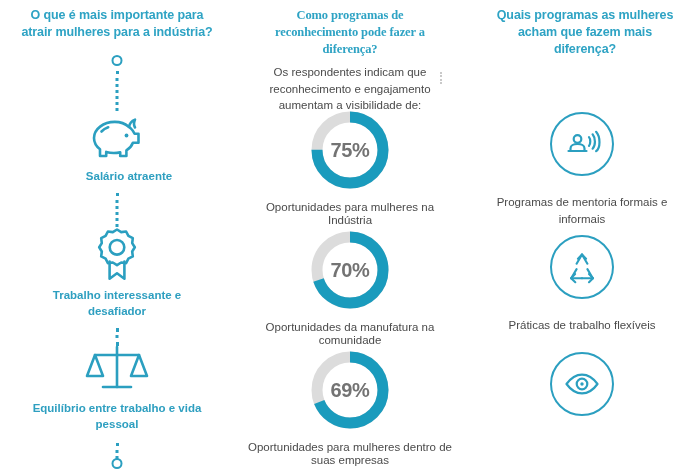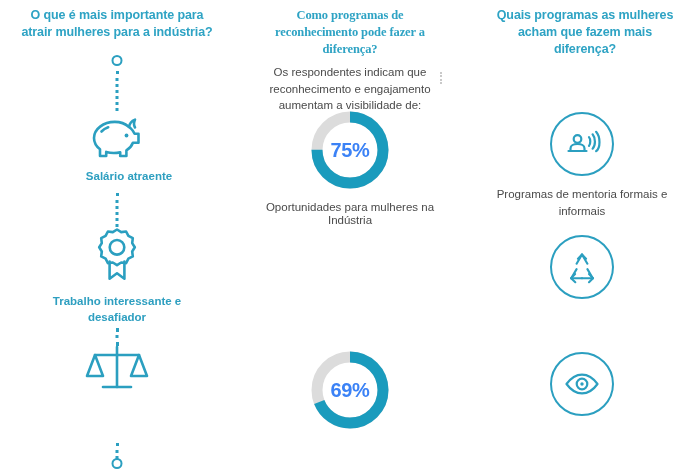--- a/index.html
+++ b/index.html
@@ -117,21 +117,21 @@
   }
   .donut-wrap svg { display: block; }
   .donut-value {
     position: absolute;
     top: 0; left: 0;
     width: 84px;
     height: 84px;
     display: flex;
     align-items: center;
     justify-content: center;
-    color: #3b82f6;
+    color: #737373;
     font-weight: bold;
     font-size: 20px;
     letter-spacing: -0.3px;
   }
   .donut-label {
     color: #4a4a4a;
     font-size: 11.5px;
     line-height: 13px;
     padding: 9px 12px 0 12px;
     margin: 0;
@@ -153,21 +153,21 @@
     box-sizing: border-box;
     display: flex;
     align-items: center;
     justify-content: center;
   }
   .circ-label {
     color: #4a4a4a;
     font-size: 11.5px;
     line-height: 16.5px;
     padding: 10px 18px 0 18px;
-    margin: 0;
+    margin: 8px;
   }
 
   .artifact-dots {
     position: absolute;
     left: 440px;
     top: 72px;
     width: 3px;
     height: 12px;
     border-left: 2px dotted #c9c9c9;
   }
@@ -202,34 +202,35 @@
 
       <div class="tl-icon" style="top:171px;">
         <svg viewBox="0 0 64 56" width="64" height="56" fill="none" stroke="#2b9fc0" stroke-width="2.6" stroke-linecap="round" stroke-linejoin="round">
           <path d="M32 3.5l4.2 2.6 4.9-.6 2.3 4.4 4.4 2.3-.6 4.9 2.6 4.2-2.6 4.2.6 4.9-4.4 2.3-2.3 4.4-4.9-.6L32 39.1
                    l-4.2-2.6-4.9.6-2.3-4.4-4.4-2.3.6-4.9L14.2 21.3l2.6-4.2-.6-4.9 4.4-2.3 2.3-4.4 4.9.6z"></path>
           <circle cx="32" cy="21.3" r="7.3"></circle>
           <path d="M24.6 35.6v17.1L32 47.3l7.4 5.4V35.6"></path>
         </svg>
       </div>
 
-      <div class="tl-label" style="top:238px;">Trabalho interessante e desafiador</div>
+      <div class="tl-label" style="top:232px;">Trabalho interessante e desafiador</div>
 
       <div class="tl-dot-line" style="top:273px; height:18px;"></div>
 
       <div class="tl-icon" style="top:288px; height:58px;">
         <svg viewBox="0 0 64 58" width="64" height="58" fill="none" stroke="#2b9fc0" stroke-width="2.6" stroke-linecap="round" stroke-linejoin="round">
           <path d="M32 4v40"></path>
           <path d="M10 12h44"></path>
           <path d="M18 44h28"></path>
           <path d="M10 12L2 33h16z"></path>
           <path d="M54 12l-8 21h16z"></path>
         </svg>
       </div>
 
+      <div class="tl-label" style="top:345px;">Equilíbrio entre trabalho e vida pessoal</div>
 
       <div class="tl-dot-line" style="top:388px; height:16px;"></div>
       <div class="tl-circle" style="top:403px;"></div>
     </div>
   </div>
 
   <div class="col col-2">
     <h2 class="col-title">Como programas de reconhecimento pode fazer a diferença?</h2>
     <p class="col-sub">Os respondentes indicam que reconhecimento e engajamento aumentam a visibilidade de:</p>
 
@@ -237,29 +238,40 @@
       <div class="donut-wrap">
         <svg viewBox="0 0 84 84" width="84" height="84">
           <circle cx="42" cy="42" r="33" fill="none" stroke="#dcdcdc" stroke-width="11"></circle>
           <circle cx="42" cy="42" r="33" fill="none" stroke="#1a9bbd" stroke-width="11" stroke-dasharray="155.5 51.8" transform="rotate(-90 42 42)"></circle>
         </svg>
         <div class="donut-value">75%</div>
       </div>
       <p class="donut-label">Oportunidades para mulheres na Indústria</p>
     </div>
 
+    <div class="donut-block" style="top:228px;">
+      <div class="donut-wrap">
+        <svg viewBox="0 0 84 84" width="84" height="84">
+          <circle cx="42" cy="42" r="33" fill="none" stroke="#dcdcdc" stroke-width="11"></circle>
+          <circle cx="42" cy="42" r="33" fill="none" stroke="#1a9bbd" stroke-width="11" stroke-dasharray="145.1 62.2" transform="rotate(-90 42 42)"></circle>
+        </svg>
+        <div class="donut-value">70%</div>
+      </div>
+      <p class="donut-label">Oportunidades da manufatura na comunidade</p>
+    </div>
 
     <div class="donut-block" style="top:348px;">
       <div class="donut-wrap">
         <svg viewBox="0 0 84 84" width="84" height="84">
           <circle cx="42" cy="42" r="33" fill="none" stroke="#dcdcdc" stroke-width="11"></circle>
           <circle cx="42" cy="42" r="33" fill="none" stroke="#1a9bbd" stroke-width="11" stroke-dasharray="143.0 64.3" transform="rotate(-90 42 42)"></circle>
         </svg>
         <div class="donut-value">69%</div>
       </div>
+      <p class="donut-label">Oportunidades para mulheres dentro de suas empresas</p>
     </div>
   </div>
 
   <div class="col col-3">
     <h2 class="col-title">Quais programas as mulheres acham que fazem mais diferença?</h2>
 
     <div class="circ-block" style="top:112px;">
       <div class="circ-icon">
         <svg viewBox="0 0 40 40" width="40" height="40" fill="none" stroke="#2b9fc0" stroke-width="2.2" stroke-linecap="round" stroke-linejoin="round">
           <circle cx="15.5" cy="15" r="3.8"></circle>
@@ -280,20 +292,21 @@
           <path d="M20 7.5l-5.4 9.2"></path>
           <path d="M16 11.7l4-4.2 4 4.2"></path>
           <path d="M14.6 22.1l-5.4 9.2"></path>
           <path d="M9.2 31.3h10.9"></path>
           <path d="M13.1 27.1l-4 4.2 4.2 3.9"></path>
           <path d="M25.4 22.1l5.4 9.2"></path>
           <path d="M30.8 31.3H19.9"></path>
           <path d="M27 35.2l4-3.9-4-4.2"></path>
         </svg>
       </div>
+      <p class="circ-label">Práticas de trabalho flexíveis</p>
     </div>
 
     <div class="circ-block" style="top:352px;">
       <div class="circ-icon">
         <svg viewBox="0 0 40 40" width="40" height="40" fill="none" stroke="#2b9fc0" stroke-width="2.2" stroke-linecap="round" stroke-linejoin="round">
           <path d="M4.5 20c4.6-6.3 9.9-9.4 15.5-9.4S31 13.7 35.5 20c-4.5 6.3-9.9 9.4-15.5 9.4S9.1 26.3 4.5 20z"></path>
           <circle cx="20" cy="20" r="5.3"></circle>
           <circle cx="20" cy="20" r="1.7" fill="#2b9fc0" stroke="none"></circle>
         </svg>
       </div>

